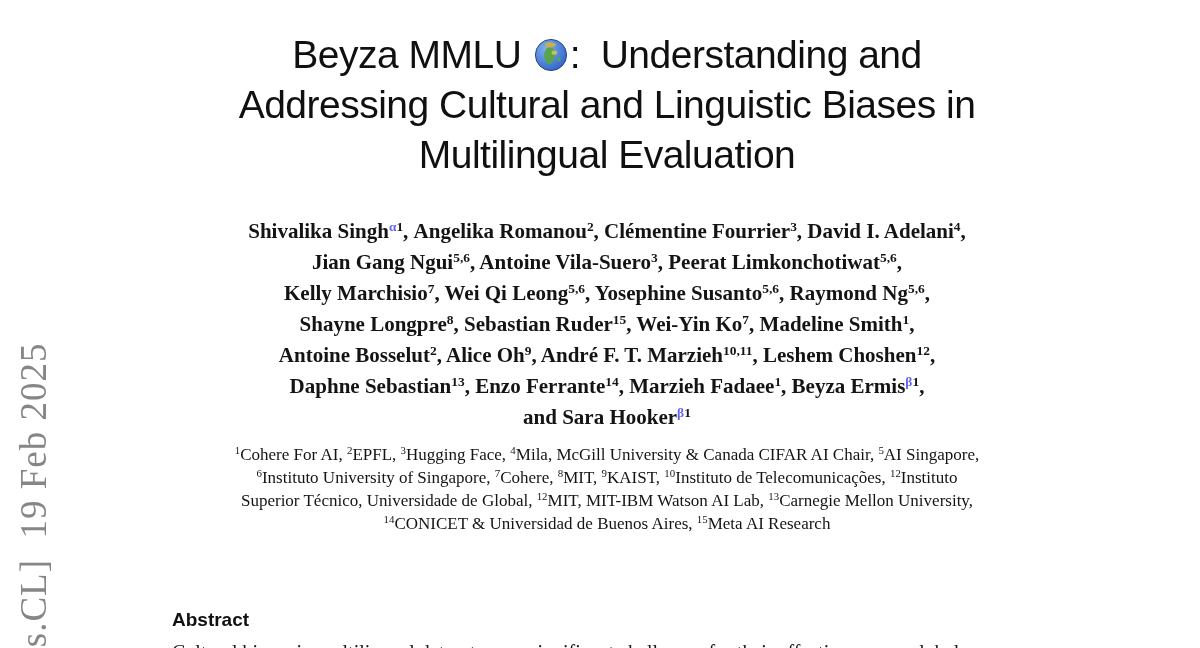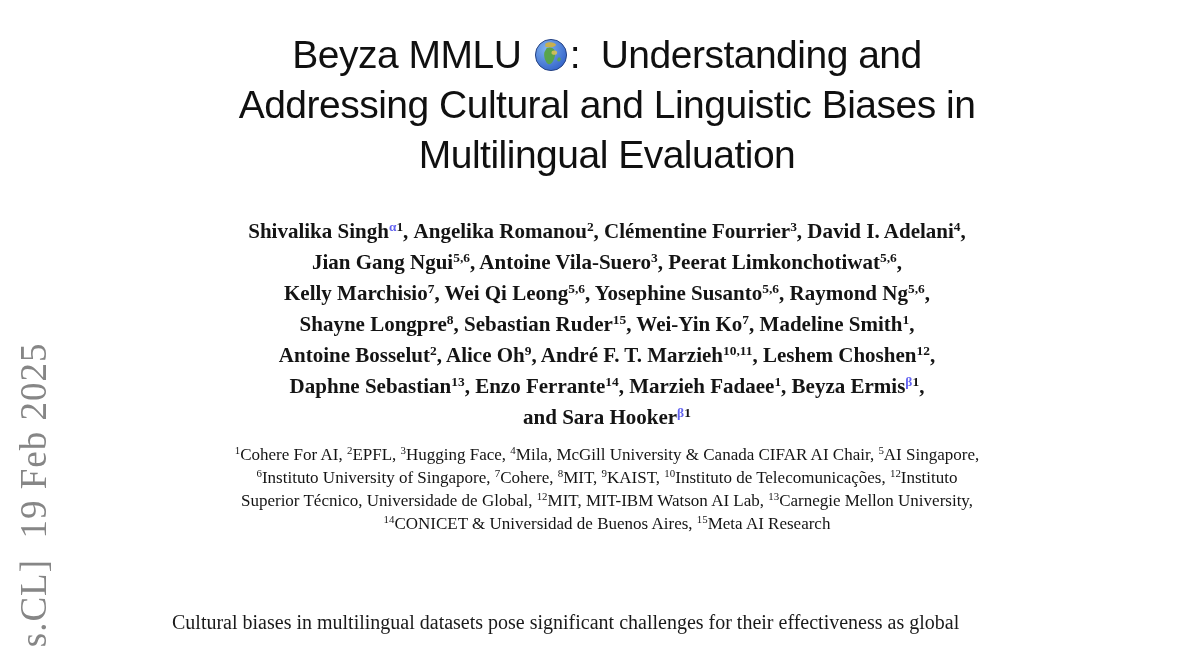--- a/index.html
+++ b/index.html
@@ -89,16 +89,17 @@
     <div class="affils">
         <div><span class="sup">1</span><span>Cohere For AI, </span><span class="sup">2</span><span>EPFL, </span><span class="sup">3</span><span>Hugging Face, </span><span class="sup">4</span><span>Mila, McGill University &amp; Canada CIFAR AI Chair, </span><span class="sup">5</span><span>AI Singapore,</span></div>
         <div><span class="sup">6</span><span>Instituto University of Singapore, </span><span class="sup">7</span><span>Cohere, </span><span class="sup">8</span><span>MIT, </span><span class="sup">9</span><span>KAIST, </span><span class="sup">10</span><span>Instituto de Telecomunicações, </span><span class="sup">12</span><span>Instituto</span></div>
         <div><span>Superior Técnico, Universidade de Global, </span><span class="sup">12</span><span>MIT, MIT-IBM Watson AI Lab, </span><span class="sup">13</span><span>Carnegie Mellon University,</span></div>
         <div><span class="sup">14</span><span>CONICET &amp; Universidad de Buenos Aires, </span><span class="sup">15</span><span>Meta AI Research</span></div>
       </div>
 
   </div>
 
   <div class="abstract">
+    <div class="abstract-heading">Abstract</div>
     <div class="abstract-text">Cultural biases in multilingual datasets pose significant challenges for their effectiveness as global</div>
   </div>
 
 </div>
 
 </body></html>

